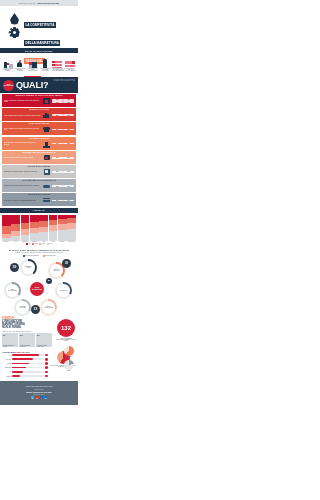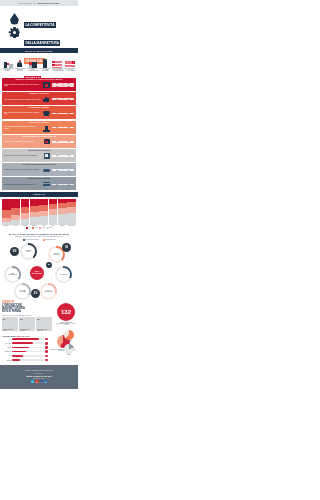--- a/index.html
+++ b/index.html
@@ -237,20 +237,25 @@
 
   <div class="iclabels">
     <div>INTERNET OF THINGS</div>
     <div>INDUSTRIAL ANALYTICS</div>
     <div>CLOUD MANUFACTURING</div>
     <div>ADVANCED AUTOMATION</div>
     <div>ADVANCED HUMAN MACHINE INTERFACE</div>
     <div>ADDITIVE MANUFACTURING</div>
   </div>
 
+  <div class="quali">
+    <div class="badge">SMART TECHNOLOGIES</div>
+    <div class="q">QUALI?</div>
+    <div class="sub">LE APPLICAZIONI PIÙ DIFFUSE NELLE IMPRESE MANIFATTURIERE ITALIANE</div>
+  </div>
 
   <div style="padding-top:1px;">
 
     <div class="panel p1">
       <div class="ph">INDUSTRIAL INTERNET OF THINGS AND SMART OBJECTS</div>
       <div class="pb">
         <div class="ptxt">Sensori e connettività per il monitoraggio in tempo reale di macchine e prodotti</div>
         <div class="picon">
           <div class="blk" style="left:1px;top:1px;width:7px;height:6px;background:#1d3349;"></div>
           <div class="rd" style="left:3px;top:2.5px;width:3px;height:3px;"></div>

